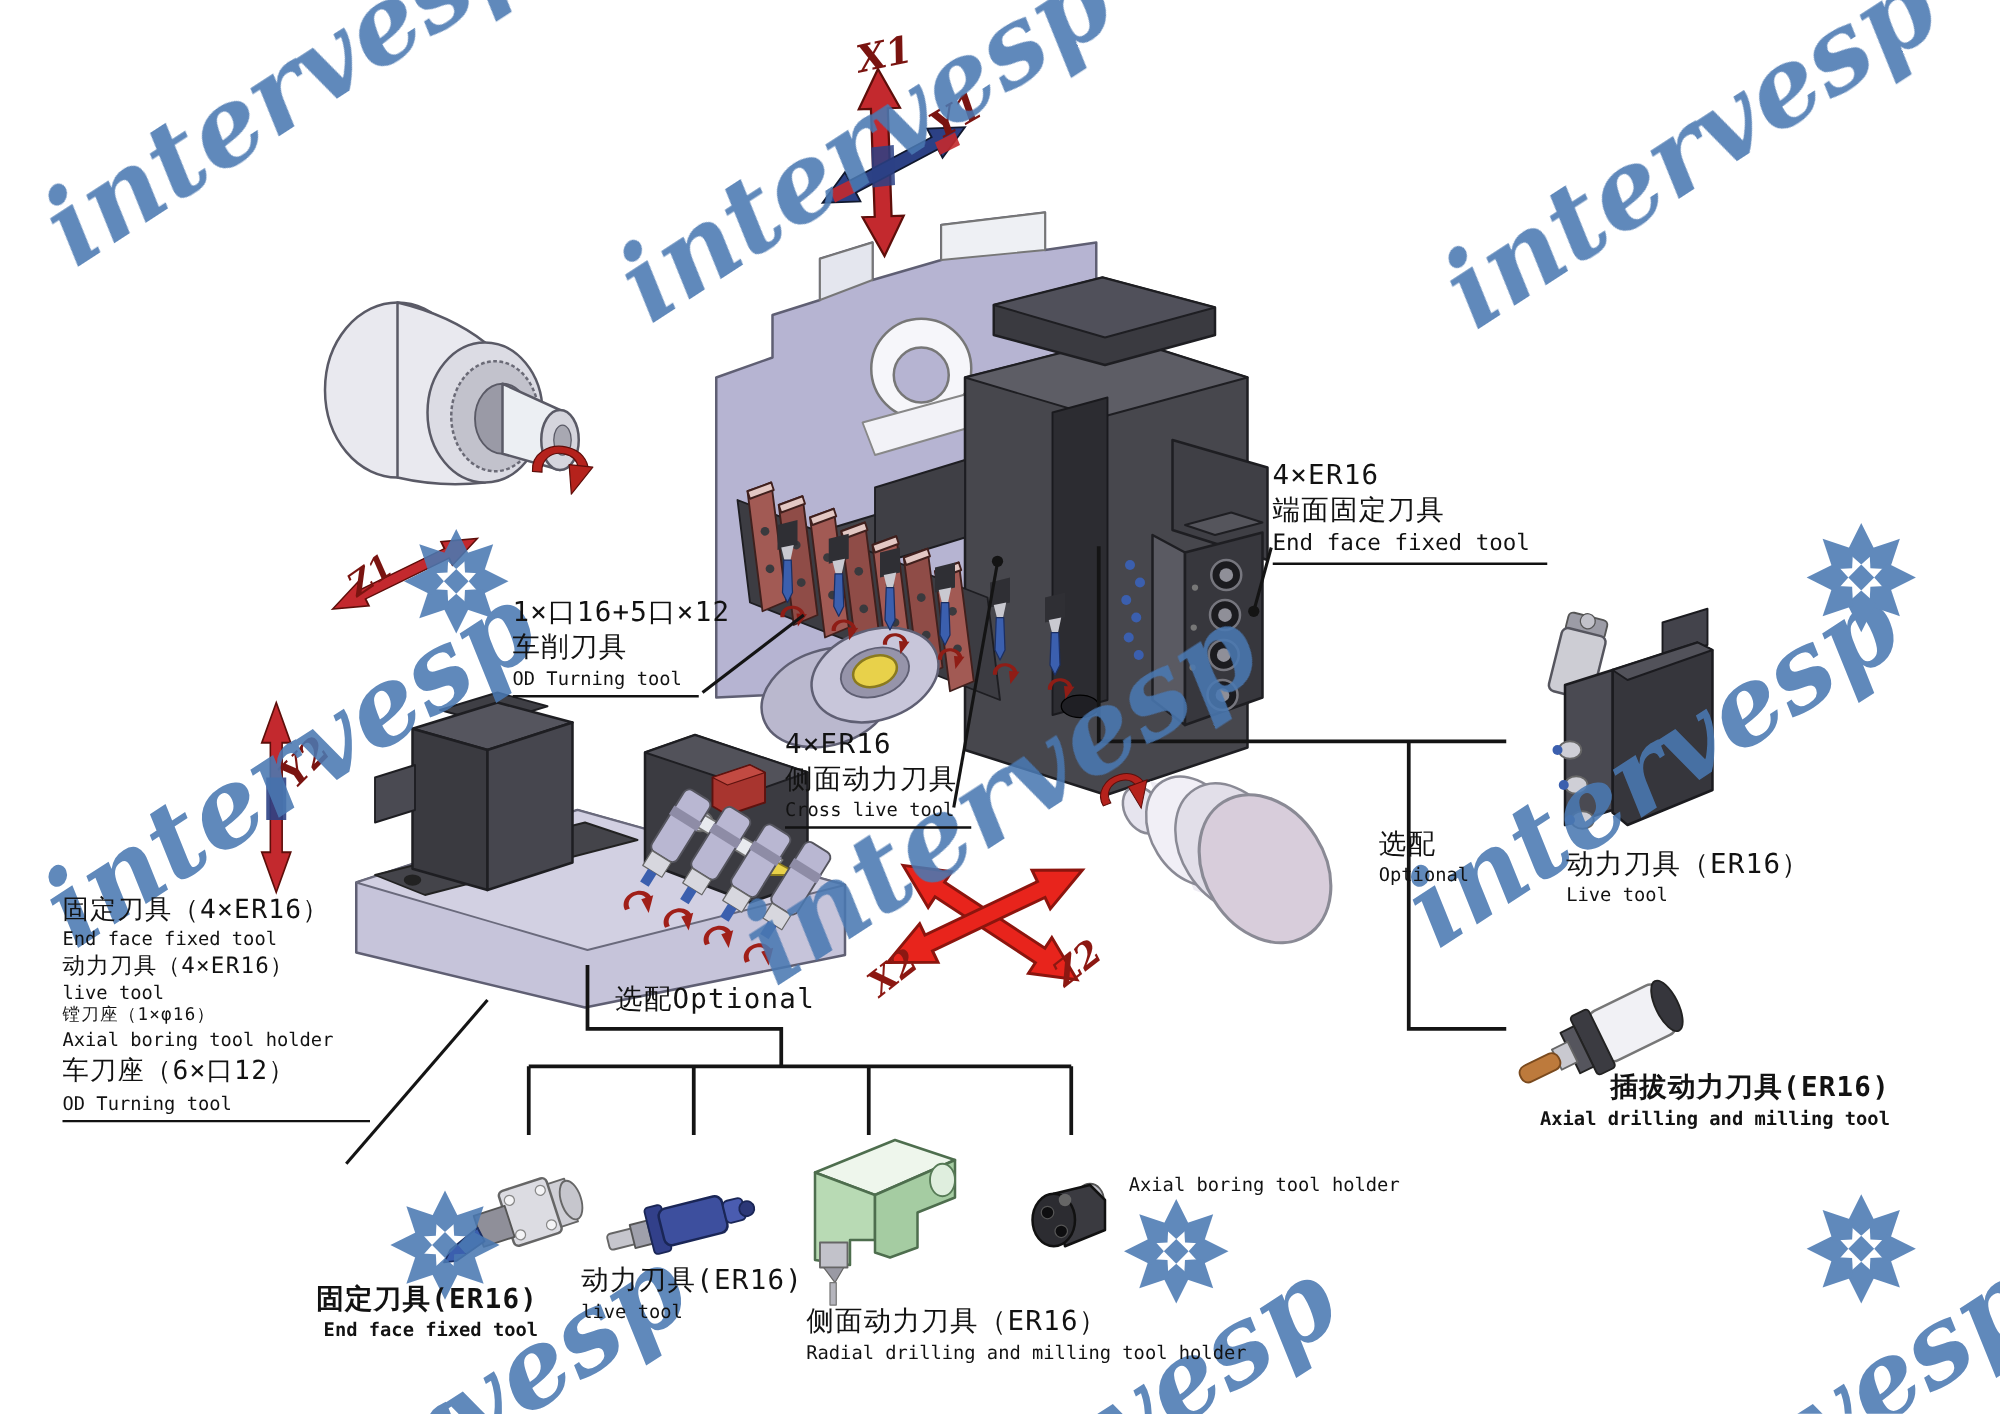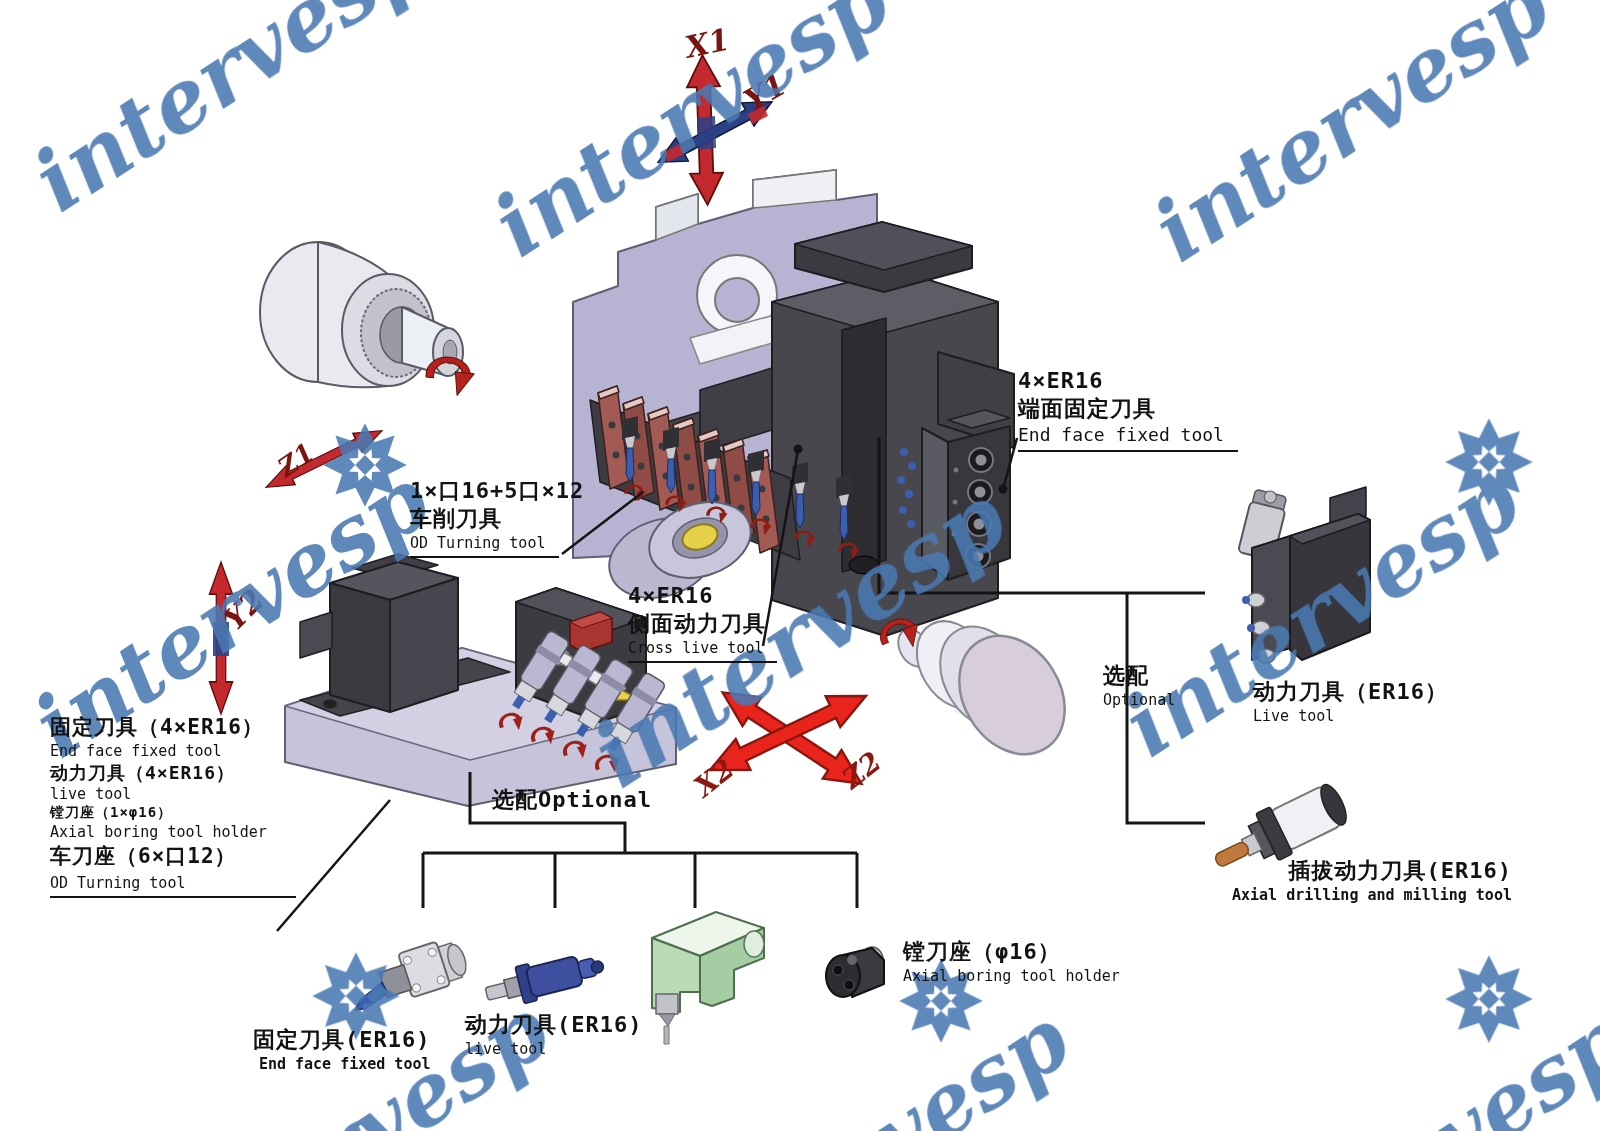--- a/index.html
+++ b/index.html
@@ -1,20 +1,20 @@
 <!DOCTYPE html>
 <html><head>
 <meta charset="utf-8">
 <style>
   html,body{margin:0;padding:0;background:#ffffff;}
   #stage{position:relative;width:1600px;height:1131px;background:#fff;overflow:hidden;
          font-family:"DejaVu Sans Mono","Liberation Mono",monospace;}
   #scene{position:absolute;left:0;top:0;}
   .lbl{position:absolute;color:#121212;white-space:nowrap;z-index:5;}
-  .zh{font-size:22px;letter-spacing:1px;line-height:1.28;font-weight:bold;}
+  .zh{font-size:22px;letter-spacing:1px;line-height:1.28;}
   .en{font-size:15px;line-height:1.35;}
   .sm{font-size:18px;}
   .u{border-bottom:2.5px solid #121212;display:inline-block;padding-right:14px;padding-bottom:2px;}
   .wideu{min-width:232px;}
   .b{font-weight:bold;text-align:right;}
   .wm{font-family:"DejaVu Serif","Liberation Serif",serif;font-style:italic;font-weight:bold;}
   .axis{font-family:"DejaVu Serif","Liberation Serif",serif;font-style:italic;font-weight:bold;}
 </style>
 </head>
 <body>
@@ -399,28 +399,31 @@
   <div class="zh">动力刀具（ER16）</div>
   <div class="en">Live tool</div>
 </div>
 
 <div class="lbl b" style="left:1232px;top:857px">
   <div class="zh">插拔动力刀具(ER16)</div>
   <div class="en">Axial drilling and milling tool</div>
 </div>
 
 <div class="lbl" style="left:903px;top:938px;line-height:31px">
-  <div class="zh">镗刀座（φ16）</div>
   <div class="en">Axial boring tool holder</div>
 </div>
 
 <div class="lbl b" style="left:253px;top:1026px">
   <div class="zh">固定刀具(ER16)</div>
   <div class="en">End face fixed tool</div>
 </div>
 
 <div class="lbl" style="left:465px;top:1011px">
   <div class="zh">动力刀具(ER16)</div>
   <div class="en">live tool</div>
 </div>
 
+<div class="lbl" style="left:645px;top:1044px">
+  <div class="zh">侧面动力刀具（ER16）</div>
+  <div class="en">Radial drilling and milling tool holder</div>
+</div>
 
 </div>
 
 </body></html>

